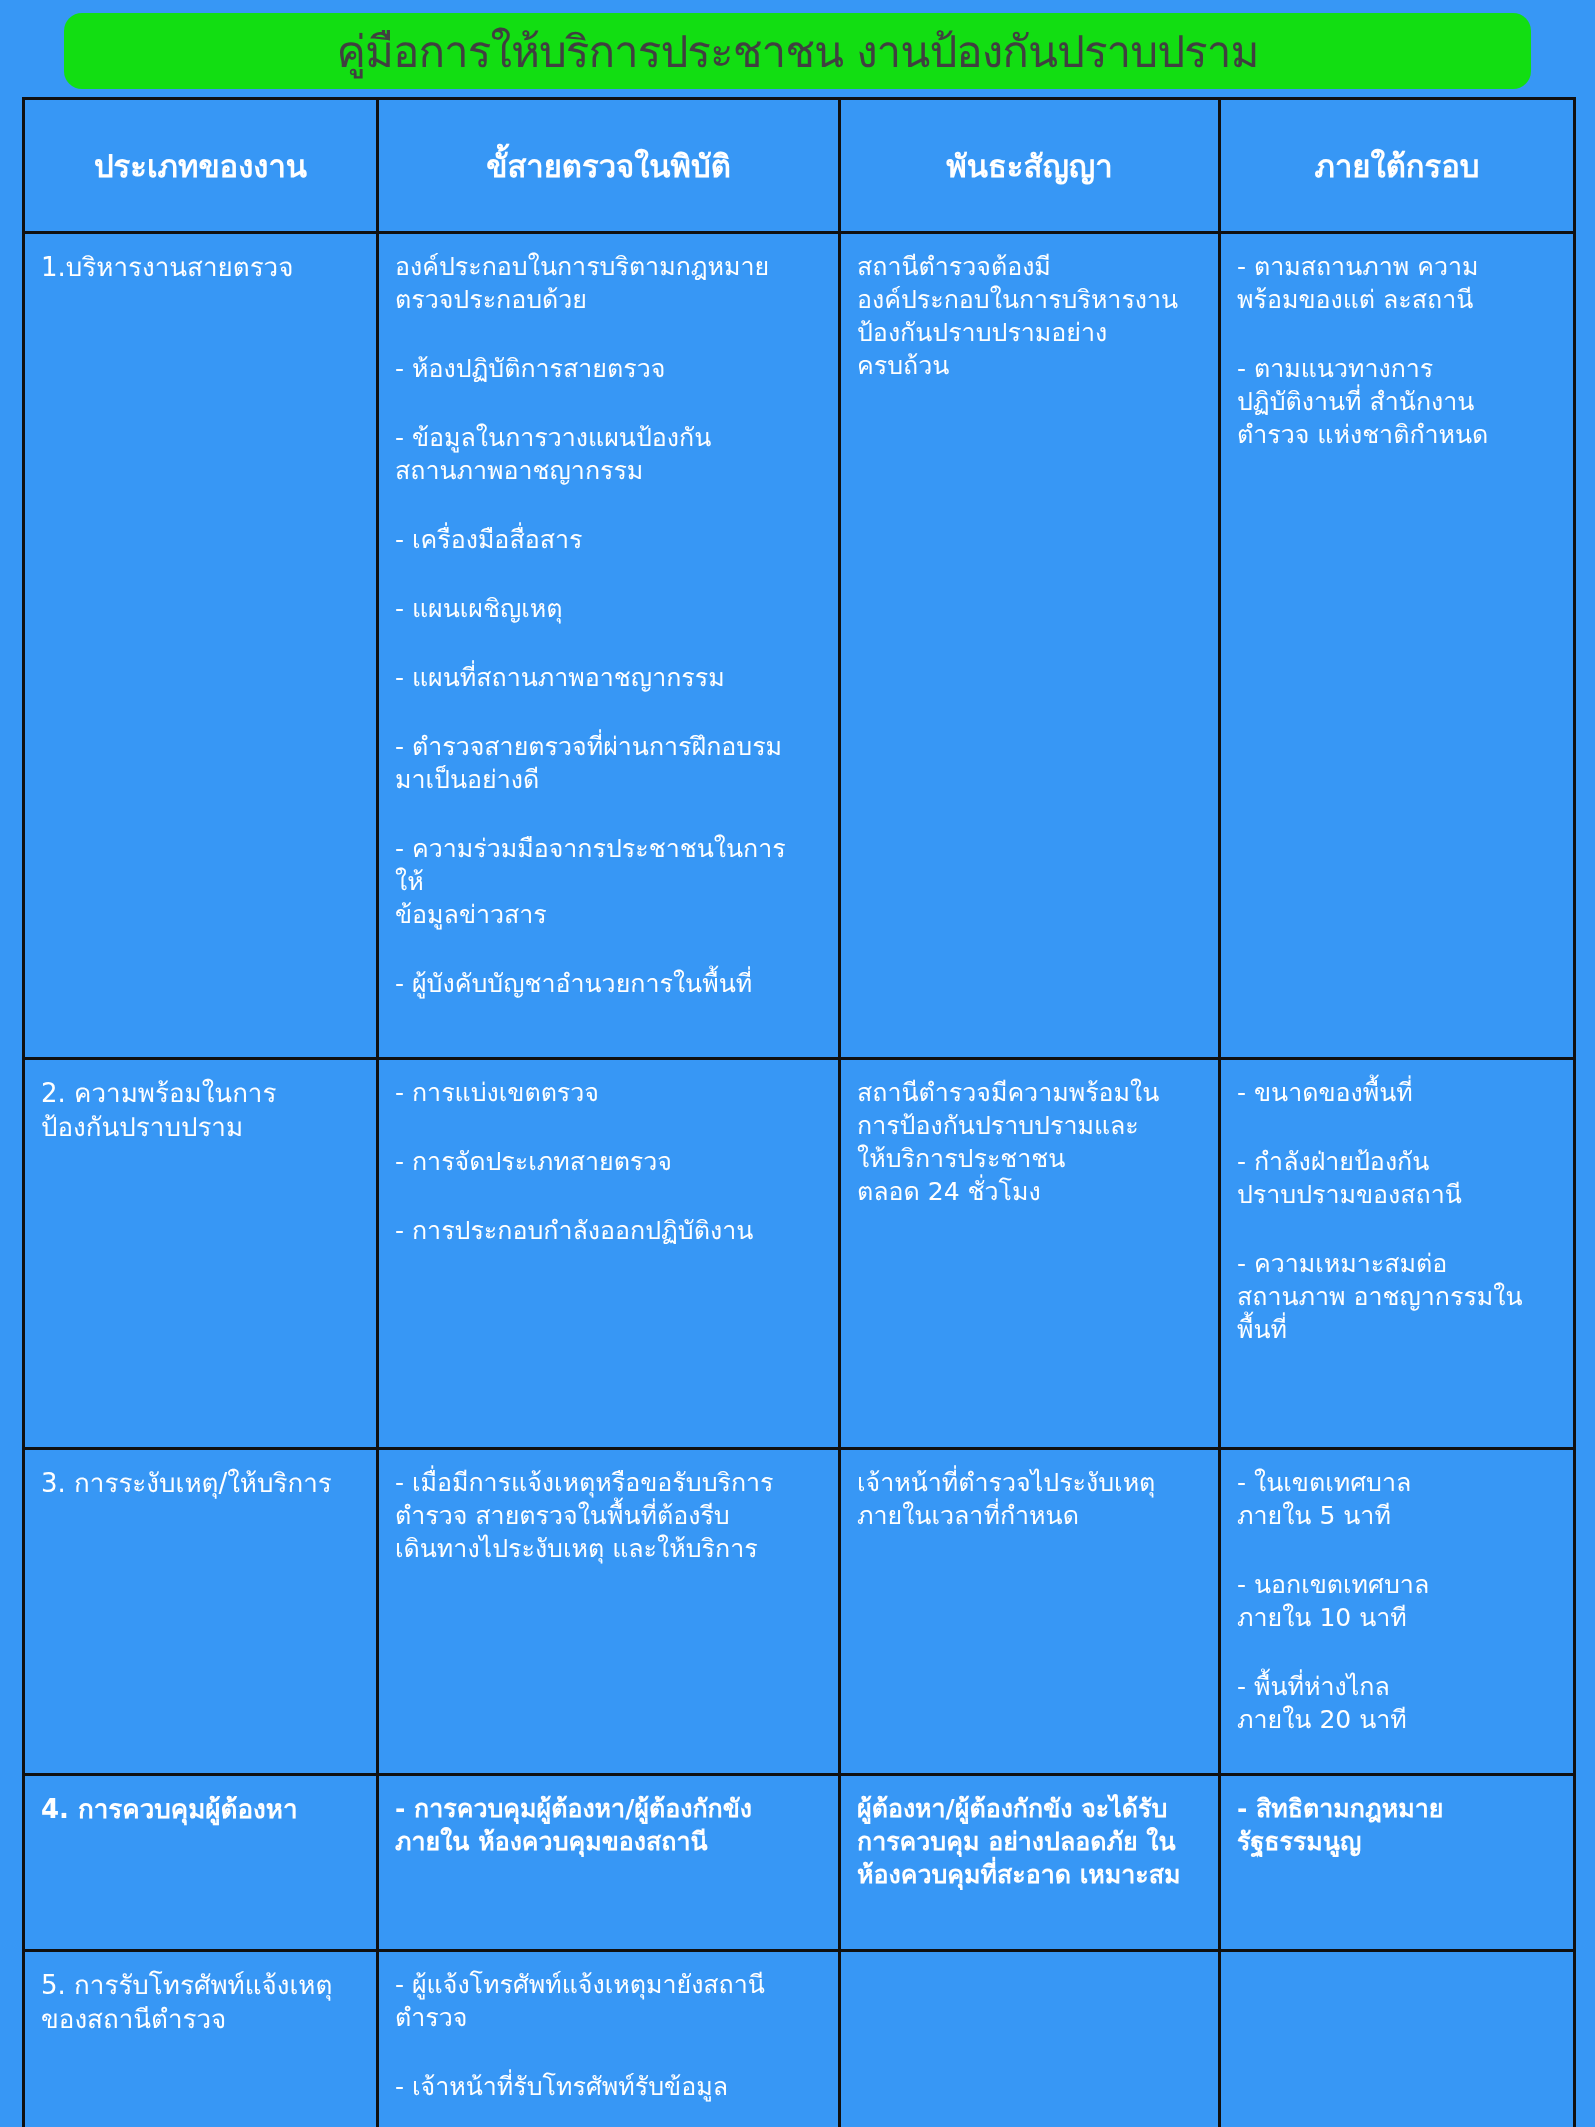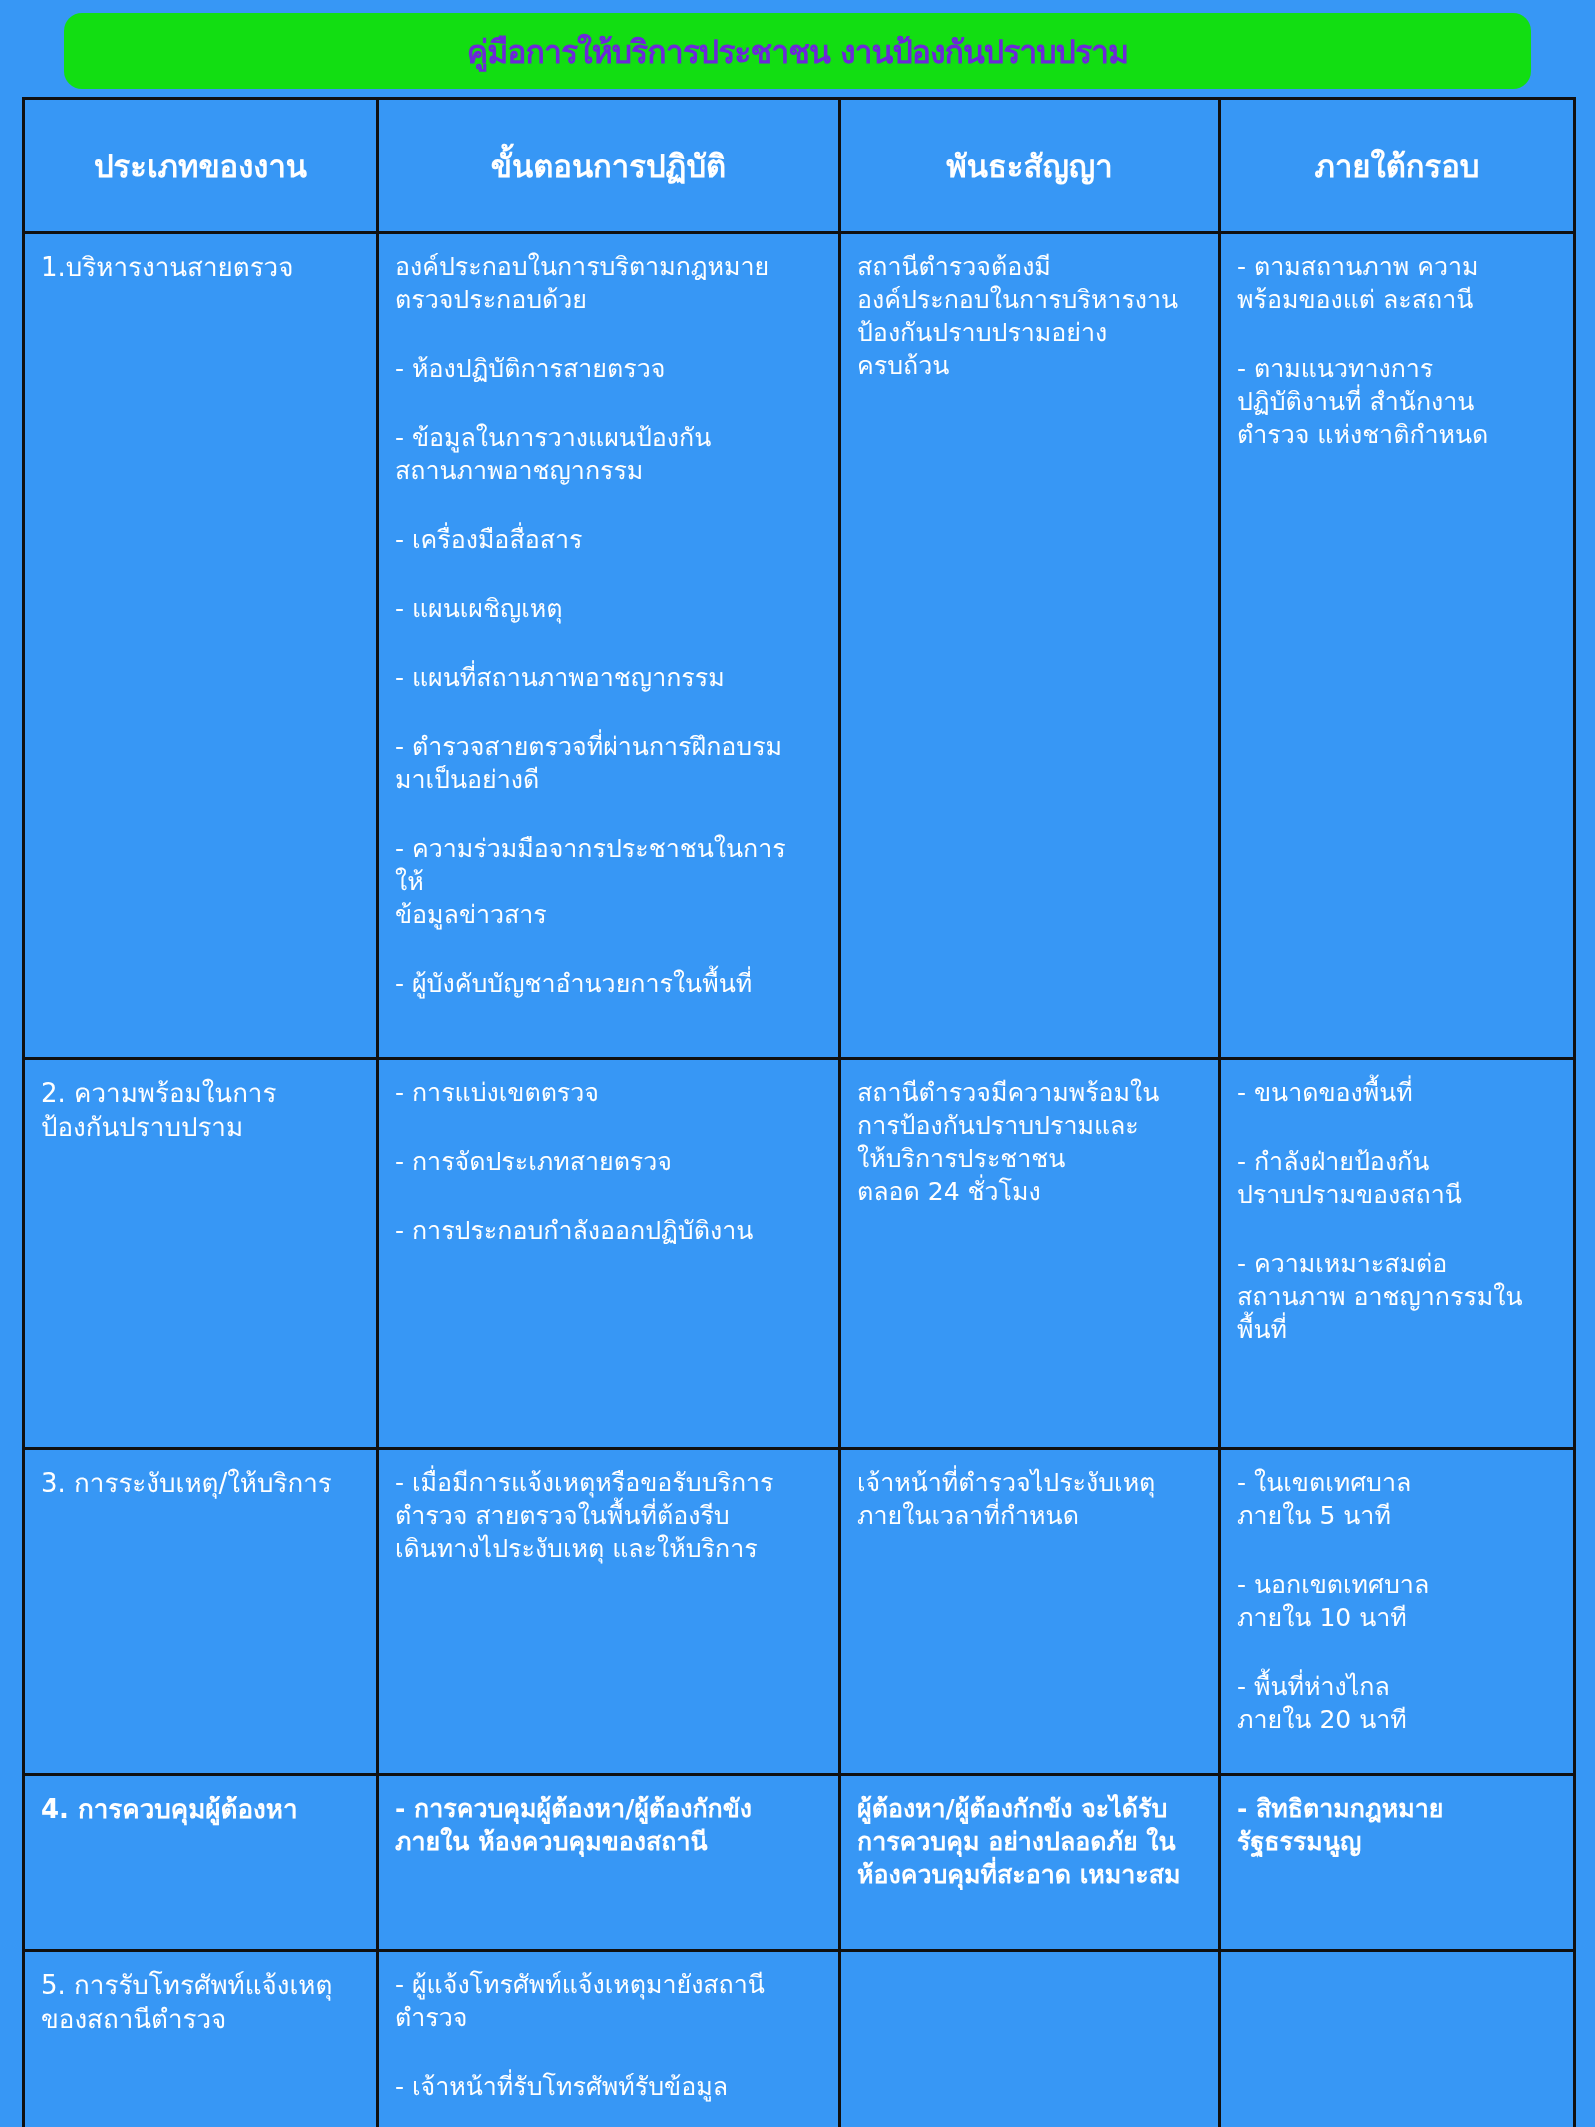--- a/index.html
+++ b/index.html
@@ -11,23 +11,23 @@
     overflow:hidden;
   }
   .banner{
     margin:13px 64px 0 64px;
     height:76px;
     background:#12DE12;
     border-radius:18px;
     display:flex;align-items:center;justify-content:center;
   }
   .banner .title{
-    color:#6d28d9;
-    font-size:32px;
-    font-weight:700;
+    color:#404040;
+    font-size:44px;
+    font-weight:400;
     letter-spacing:-1px;
     white-space:nowrap;
   }
   table.main{
     margin:8px 22px 0 22px;
     width:1551px;
     border-collapse:collapse;
     table-layout:fixed;
   }
   table.main, table.main th, table.main td{
@@ -63,21 +63,21 @@
 <table class="main">
   <colgroup>
     <col style="width:354px">
     <col style="width:462px">
     <col style="width:380px">
     <col style="width:355px">
   </colgroup>
   <thead>
     <tr style="height:134px">
       <th>ประเภทของงาน</th>
-      <th>ขั้นตอนการปฏิบัติ</th>
+      <th>ขั้สายตรวจในพิบัติ</th>
       <th>พันธะสัญญา</th>
       <th>ภายใต้กรอบ</th>
     </tr>
   </thead>
   <tbody id="table-body">
       <tr style="height: 826px;">
         <td class="c-type">
           <p class="para">1.บริหารงานสายตรวจ</p>
         </td>
         <td class="c-steps">

